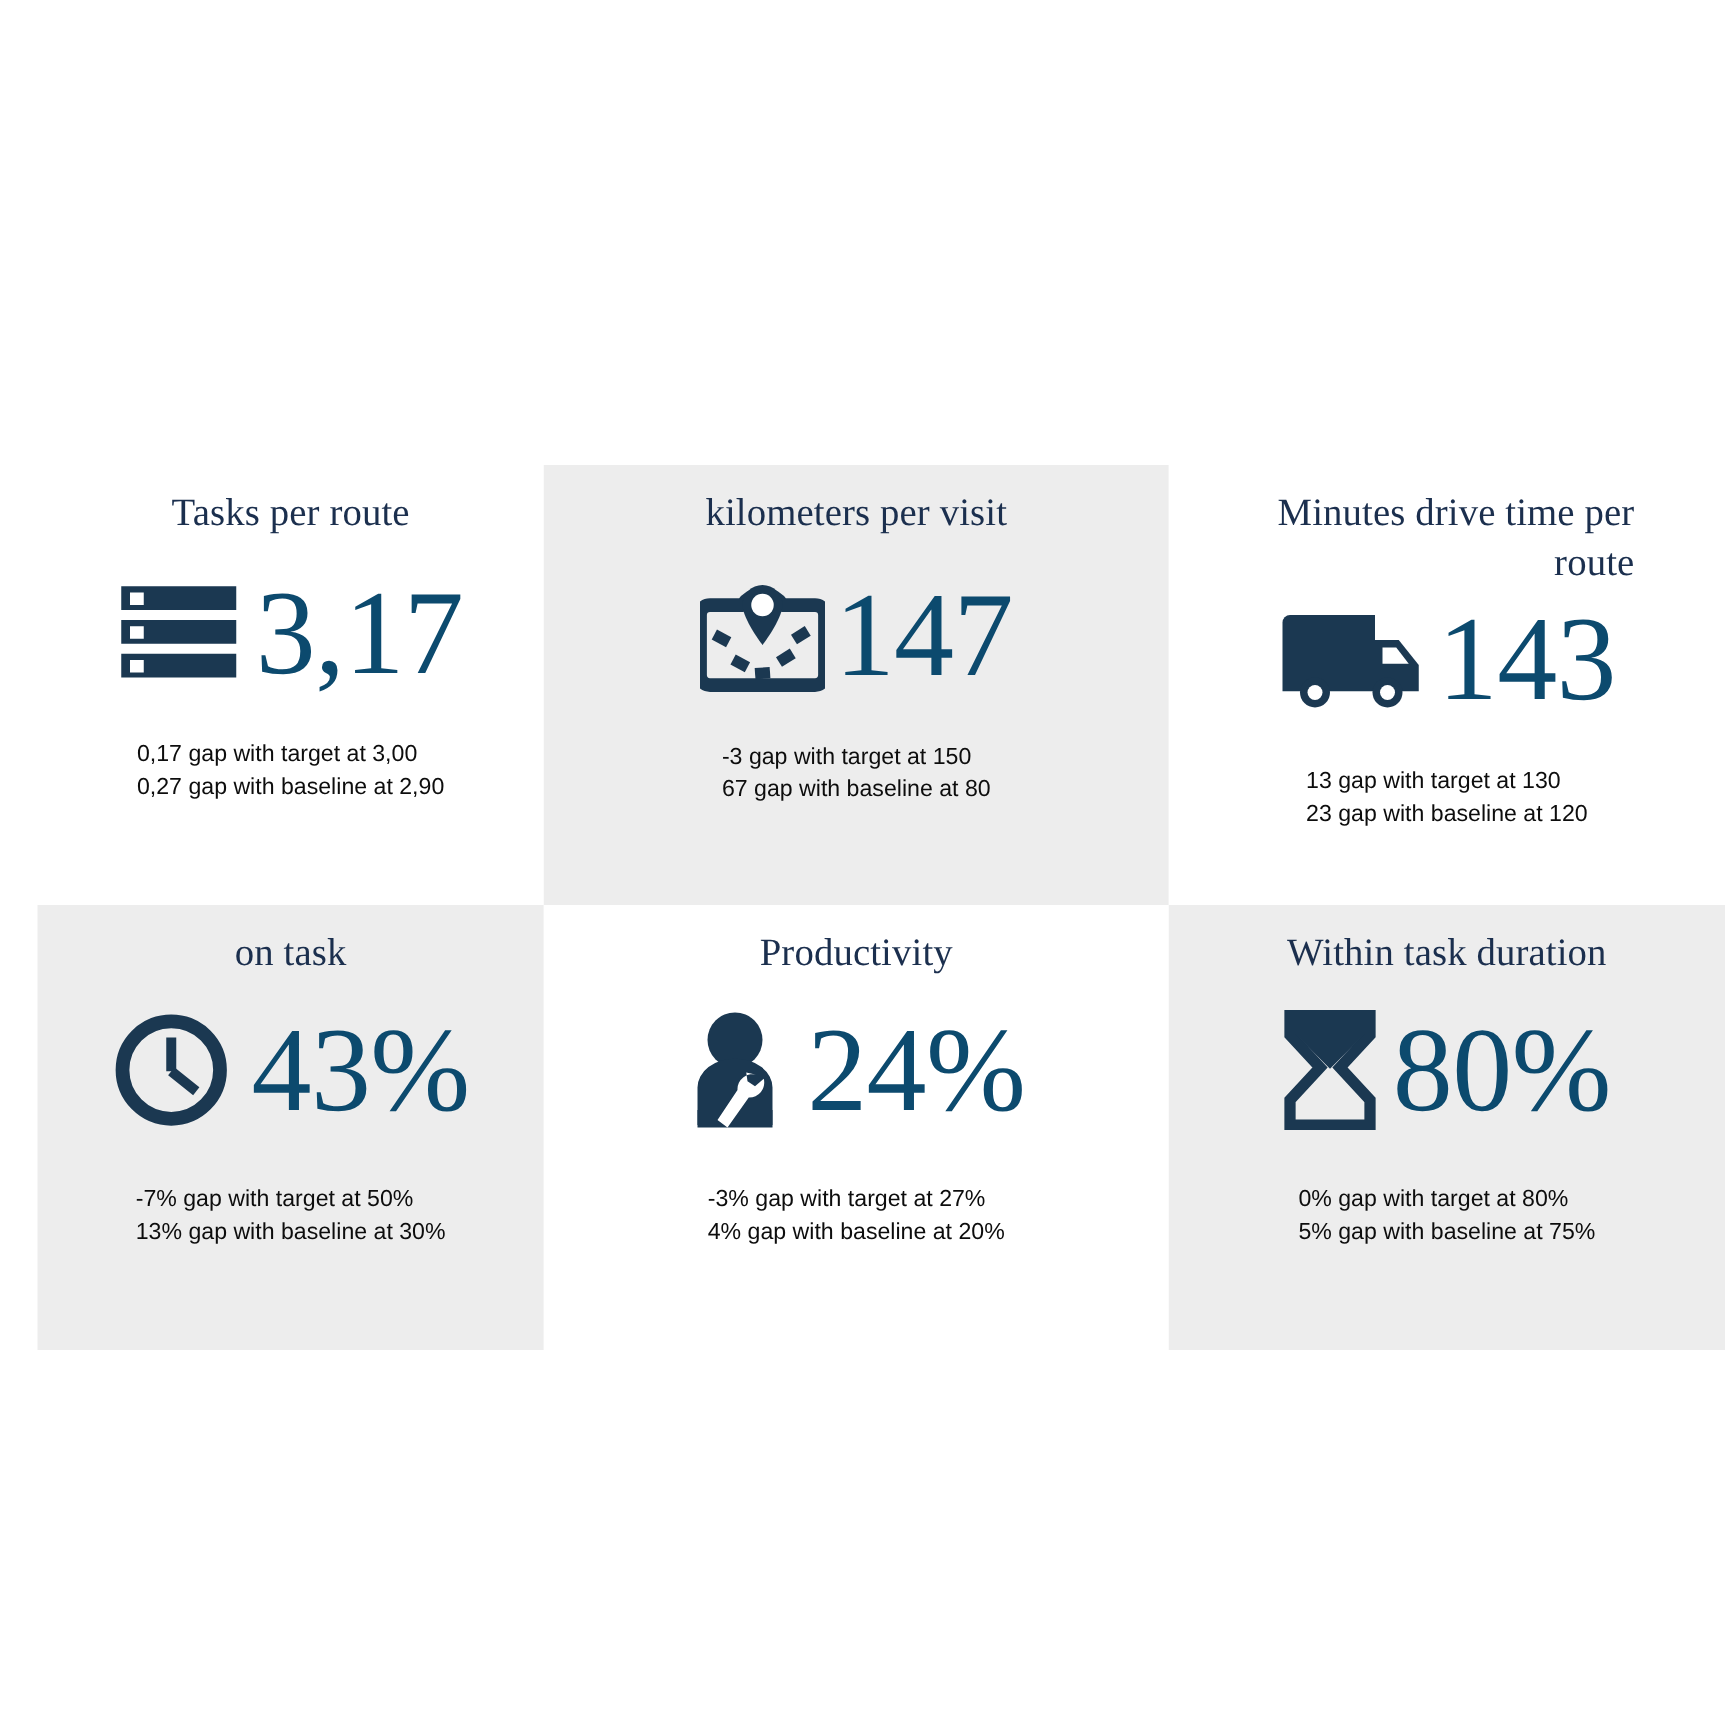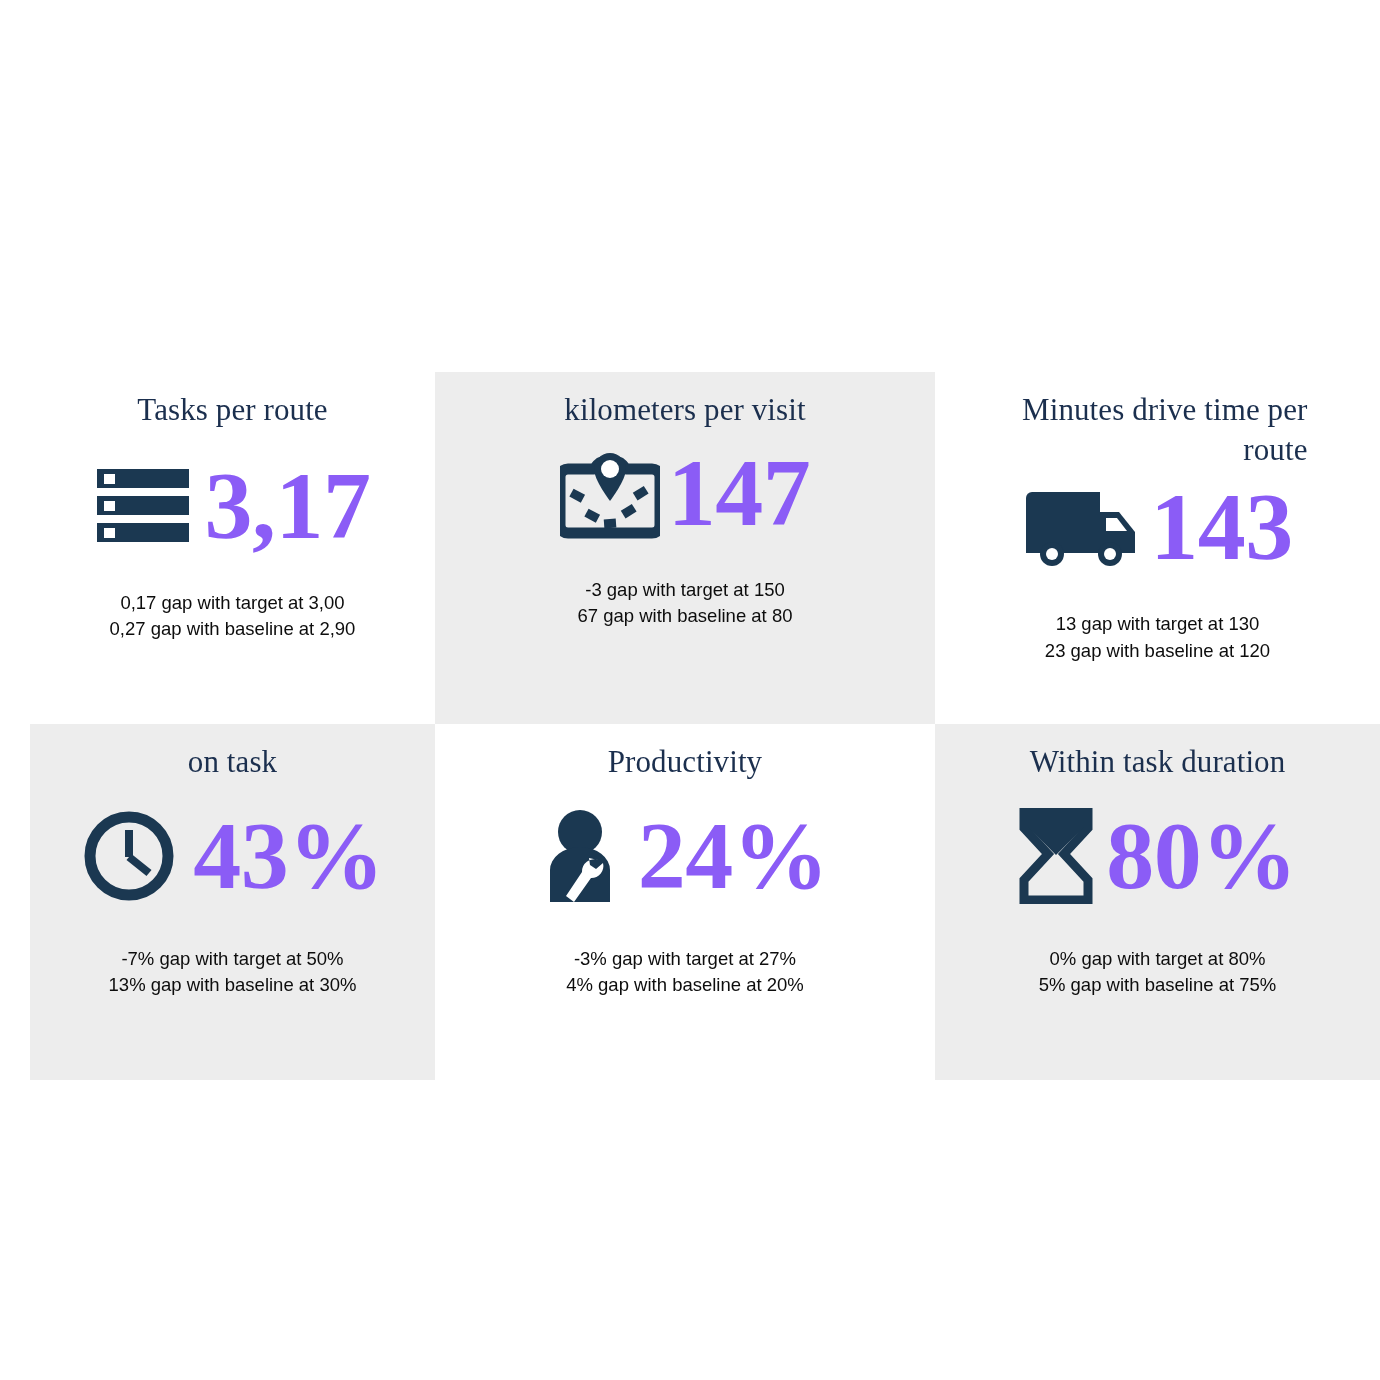--- a/index.html
+++ b/index.html
@@ -62,40 +62,39 @@
 
   .kpi-icon {
     display: block;
     flex: 0 0 auto;
     line-height: 0;
   }
   .kpi-icon svg { display: block; }
 
   .kpi-value {
     font-family: "Liberation Serif", serif;
-    color: #8b5cf6;
+    color: #0c4a6e;
     font-size: 96px;
     line-height: 0.92;
-    font-weight: 700;
+    font-weight: 400;
     letter-spacing: -0.5px;
     white-space: nowrap;
   }
 
   .kpi-gaps {
     margin-top: 34px;
-    text-align: center;
     color: #0d0d0d;
     font-size: 18.5px;
     line-height: 1.45;
   }
   .kpi-gap-line { display: block; white-space: nowrap; }
 
   
   .card-tasks .kpi-figure        { gap: 14px; margin-top: 26px; }
-  .card-kilometers .kpi-figure   { gap: 8px;  margin-top: 13px; }
+  .card-kilometers .kpi-figure   { gap: 8px;  margin-top: 28px; }
   .card-minutes .kpi-figure      { gap: 10px; margin-top: 8px; }
   .card-minutes .kpi-title       { max-width: 300px; }
   .card-ontime .kpi-figure       { gap: 16px; margin-top: 24px; }
   .card-productivity .kpi-figure { gap: 12px; margin-top: 24px; }
   .card-duration .kpi-figure     { gap: 12px; margin-top: 24px; align-items: center; }
   .card-ontime .kpi-gaps,
   .card-productivity .kpi-gaps,
   .card-duration .kpi-gaps       { margin-top: 40px; }
 </style>
 </head>

